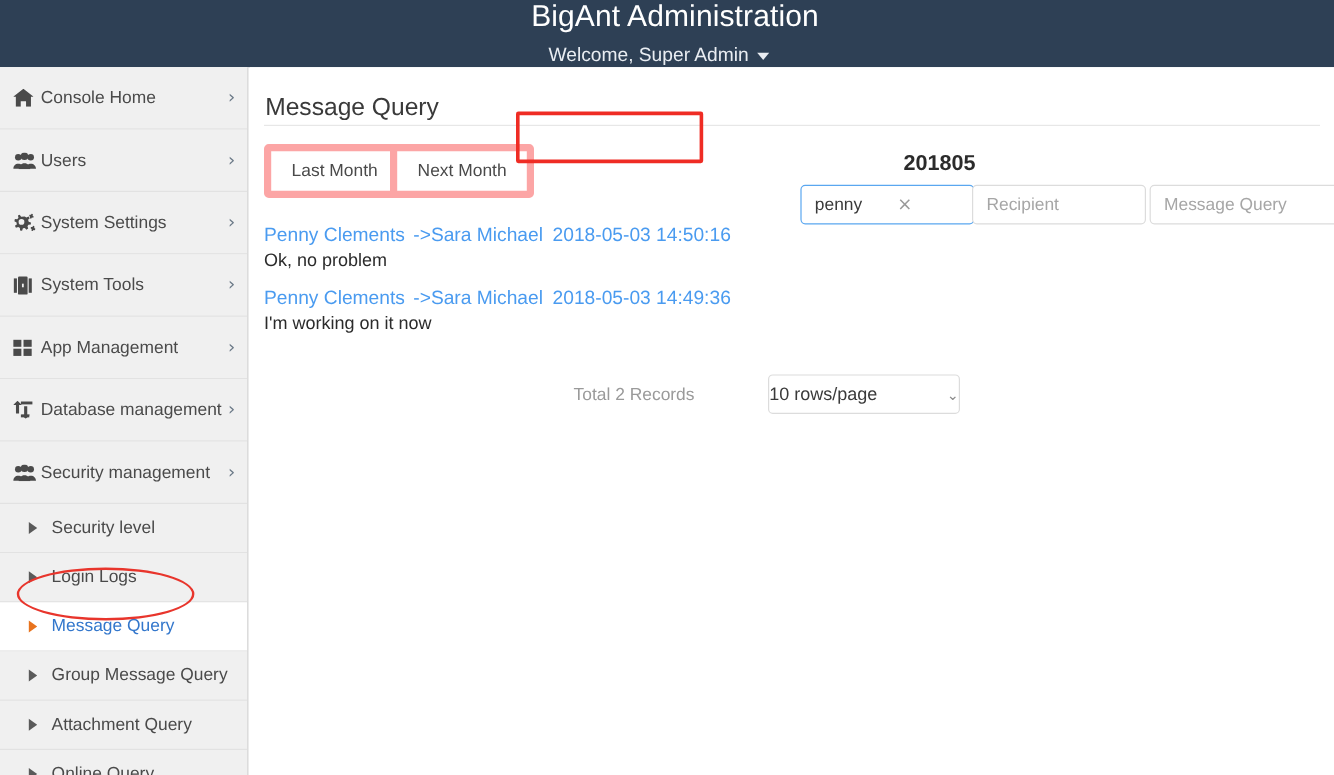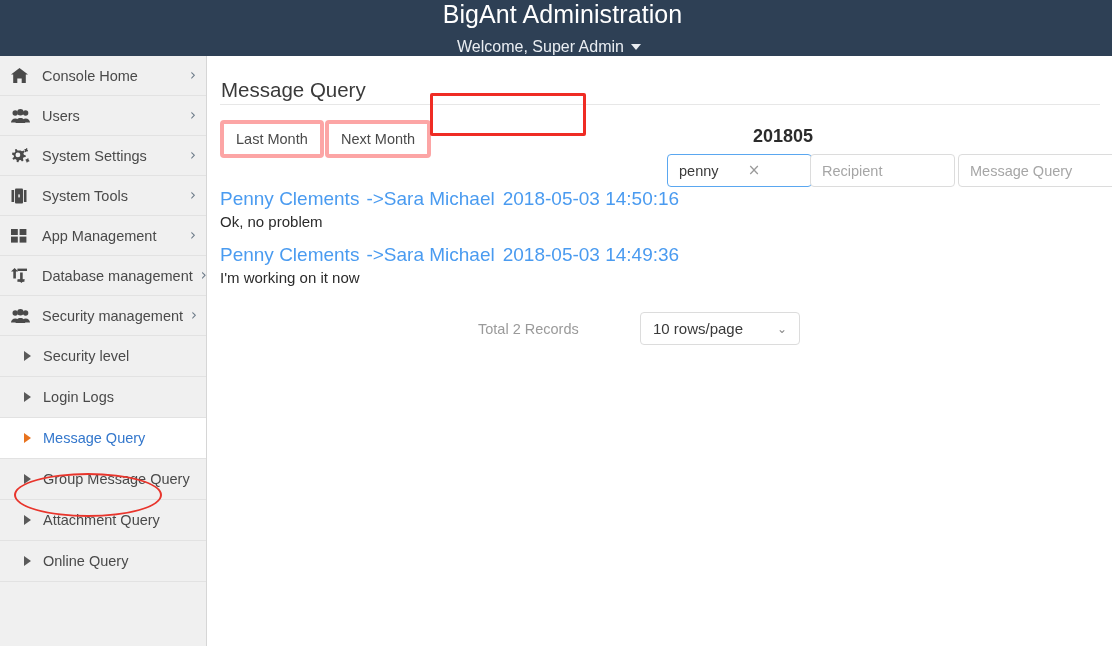--- a/index.html
+++ b/index.html
@@ -46,27 +46,26 @@
   
   .sidebar {
     position: absolute; left: 0; top: 56px;
     width: 207px; height: 590px;
     background: #f0f0f0;
     border-right: 1px solid #d6d6d6;
     overflow: hidden;
   }
   .nav-item {
     position: relative;
-    height: 40px;
+    height: 52px;
     display: flex; align-items: center;
     border-bottom: 1px solid #e2e2e2;
     padding: 0 10px 0 11px;
     background: #f0f0f0;
     cursor: pointer;
-    gap: 8px;
   }
   .nav-item .ico {
     width: 23px; min-width: 23px;
     display: flex; align-items: center; justify-content: flex-start;
     color: #4a4a4a;
   }
   .nav-item .lbl {
     font-size: 14.5px;
     color: #4a4a4a;
     flex: 1;
@@ -131,29 +130,29 @@
     white-space: nowrap;
   }
   .title-divider {
     position: absolute; left: 12px; top: 48px;
     width: 880px; height: 1px;
     background: #e7e7e7;
   }
 
   .btn {
     position: absolute;
-    height: 38px;
-    border: 4px solid #fca5a5;
+    height: 45px;
+    border: 6px solid #fca5a5;
     border-radius: 4px;
     background: #ffffff;
     color: #4a4a4a;
     font-size: 14.5px;
     font-family: "Liberation Sans", sans-serif;
     cursor: pointer;
-    padding: 0 12px;
+    padding: 0 17px;
     white-space: nowrap;
   }
   .btn-last { left: 12px; top: 64px; }
   .btn-next { left: 117px; top: 64px; }
 
   .month-label {
     position: absolute;
     left: 520px; top: 70px;
     width: 110px;
     text-align: center;
@@ -206,21 +205,21 @@
     border: 3px solid #ef2c24;
     border-radius: 2px;
     pointer-events: none;
     z-index: 20;
   }
 
   
   .msg-list { position: absolute; left: 12px; top: 132px; width: 700px; }
   .msg { margin-bottom: 14px; }
   .msg-meta {
-    font-size: 19px;
+    font-size: 16px;
     color: #4a9bf0;
     white-space: nowrap;
     margin-bottom: 3px;
   }
   .msg-meta .sender { }
   .msg-meta .arrow { margin-left: 7px; }
   .msg-meta .time { margin-left: 8px; }
   .msg-body {
     font-size: 15px;
     color: #2b2b2b;
@@ -235,21 +234,21 @@
     white-space: nowrap;
   }
   .rows-select {
     position: absolute;
     left: 432px; top: 256px;
     width: 160px; height: 33px;
     border: 1px solid #dcdcdc;
     border-radius: 4px;
     background: #ffffff;
     display: flex; align-items: center;
-    padding: 0 12px;
+    padding: 0 0;
     cursor: pointer;
   }
   .rows-select .rs-label {
     font-size: 15px;
     color: #3a3a3a;
     flex: 1;
     white-space: nowrap;
   }
   .rows-select .rs-chev {
     color: #8a8a8a;

